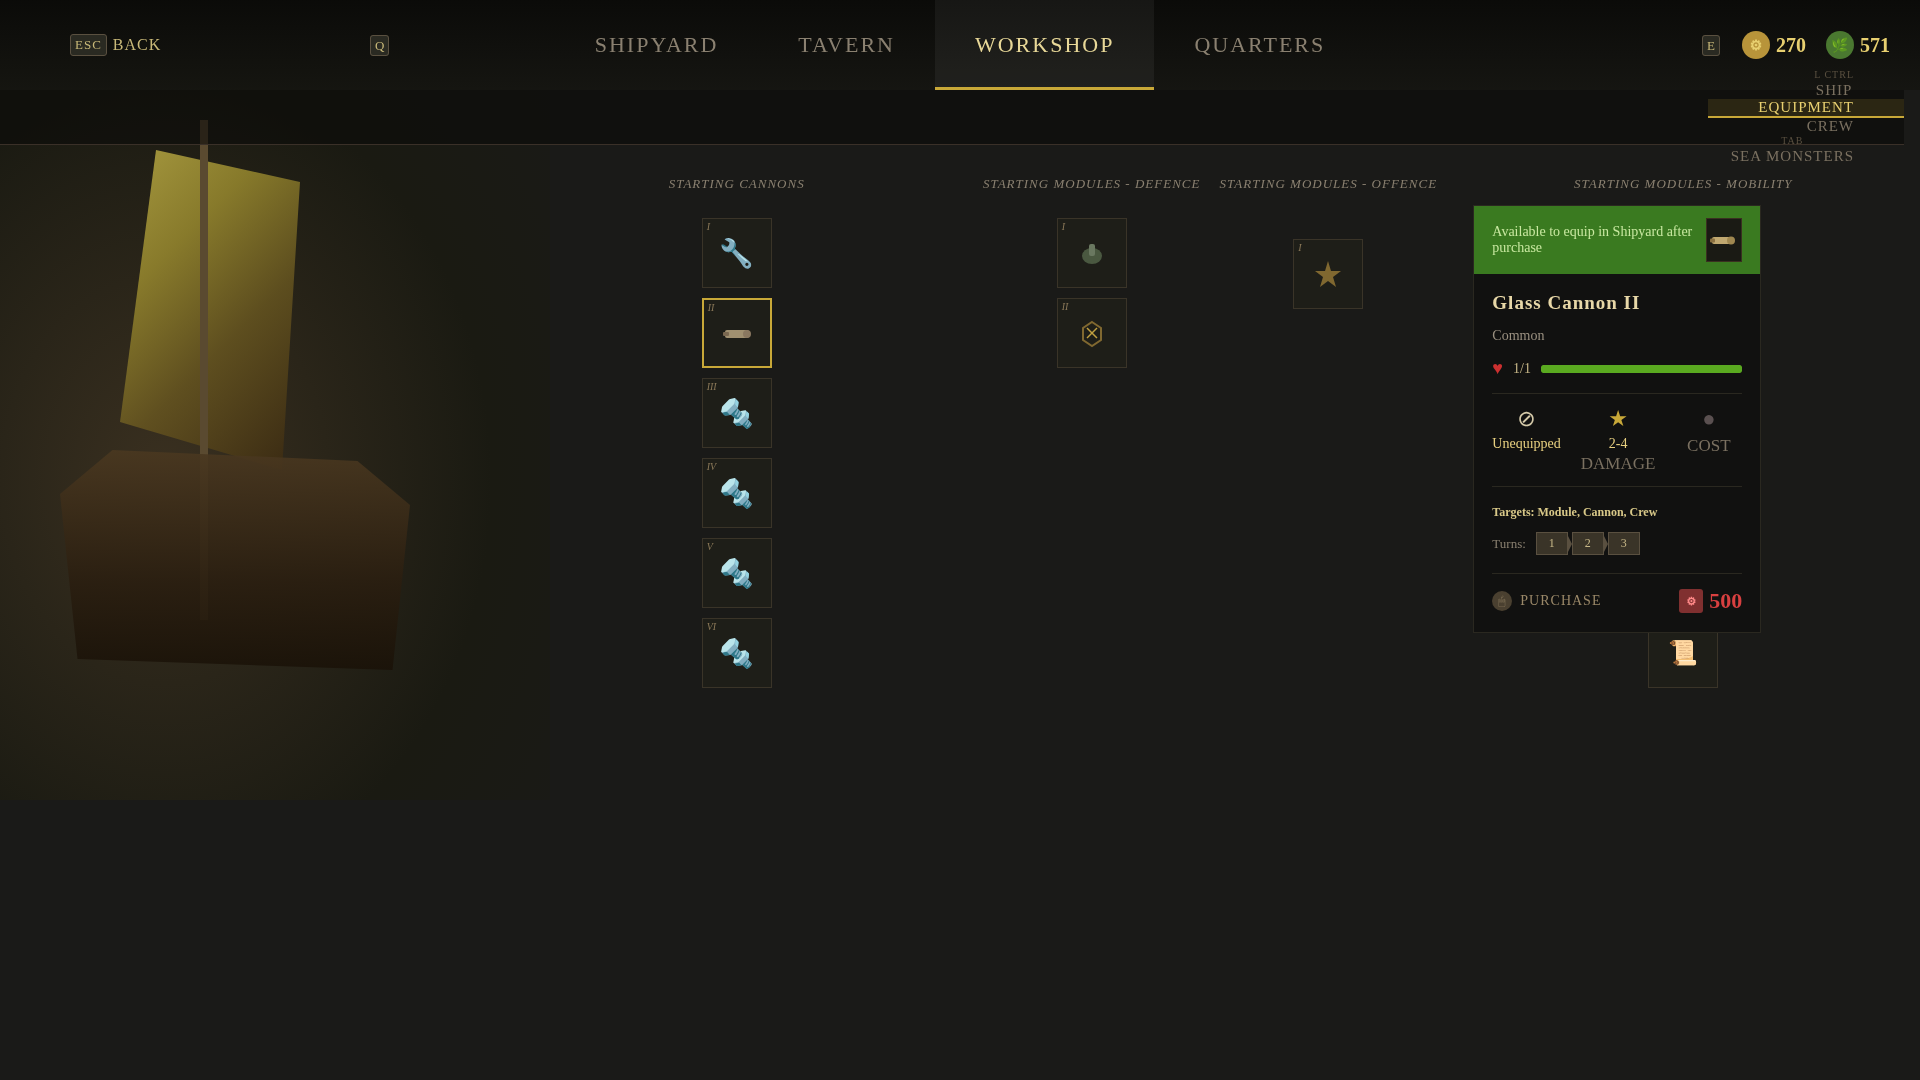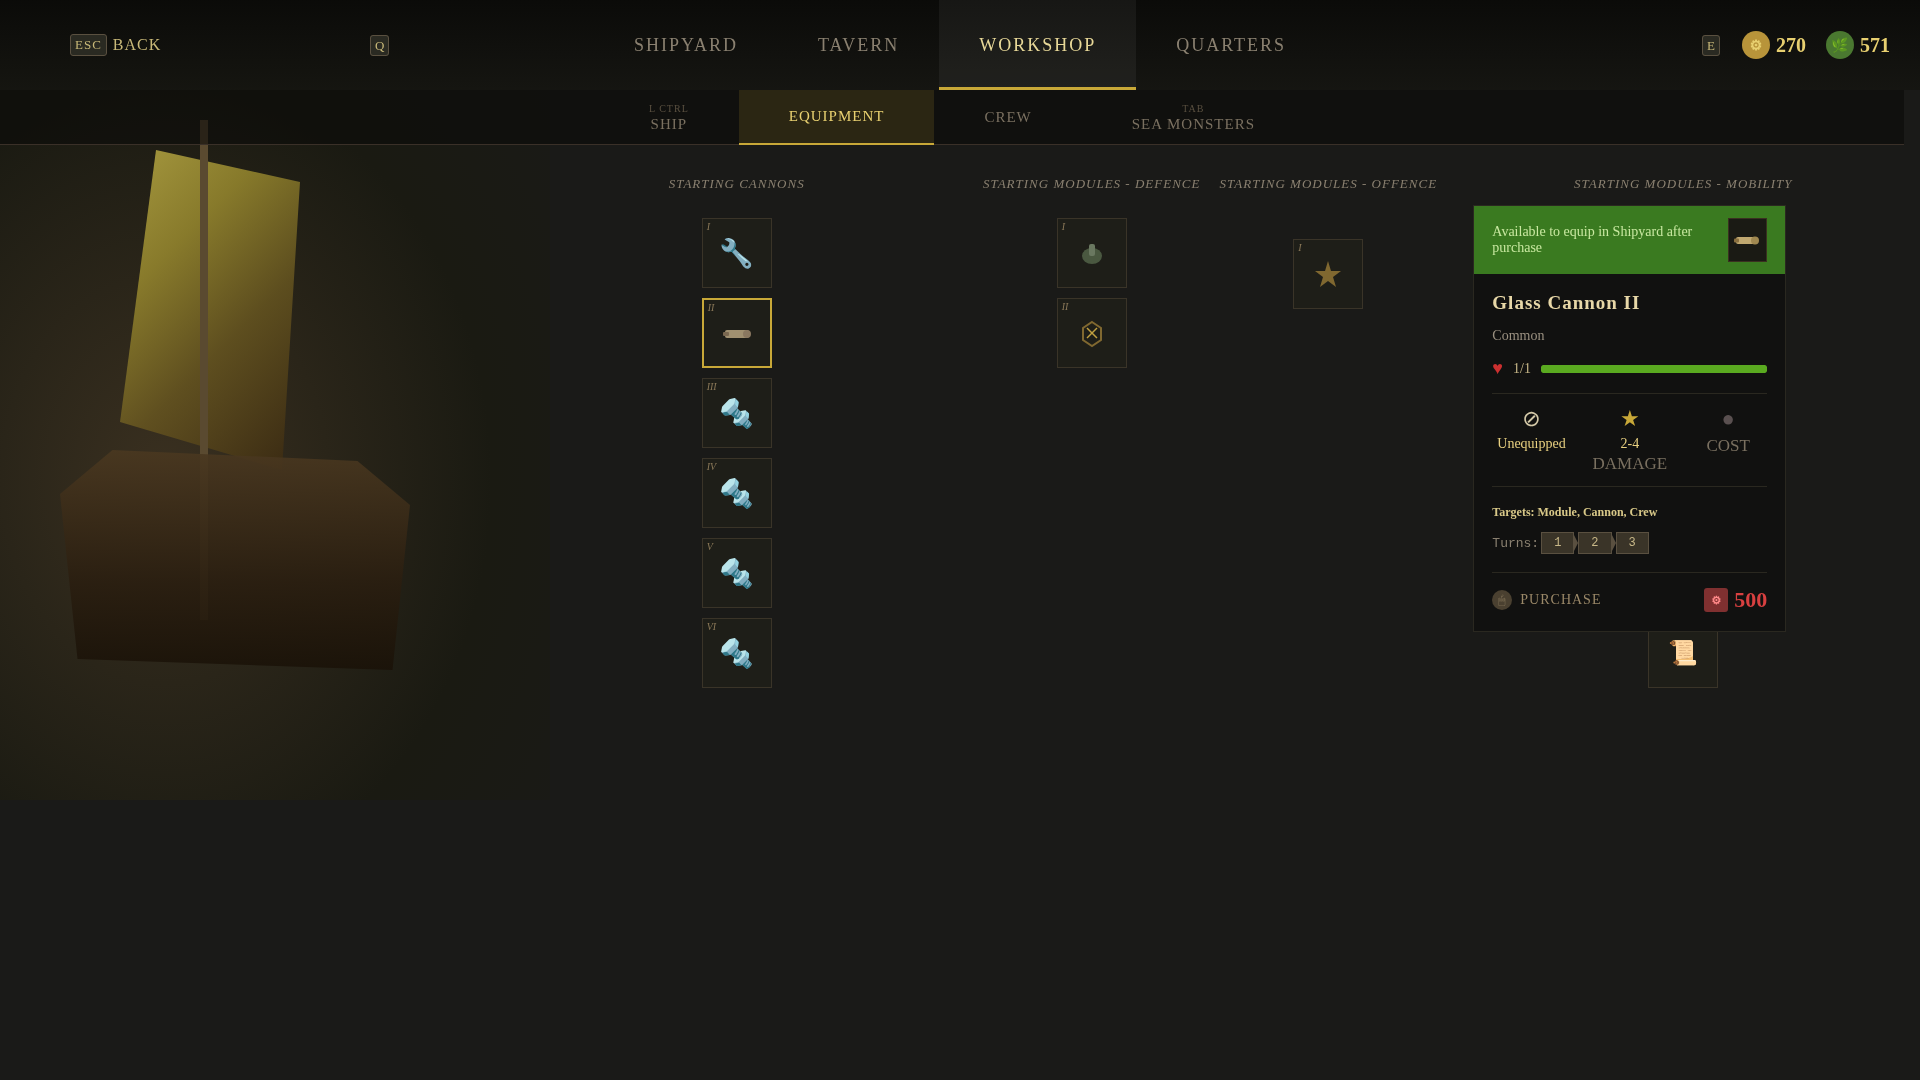--- a/index.html
+++ b/index.html
@@ -85,21 +85,21 @@
       gap: 0;
     }
     .nav-tab {
       padding: 11px 40px;
       height: 90px;
       display: flex;
       flex-direction: column;
       justify-content: center;
       cursor: pointer;
       position: relative;
-      font-size: 18px;
+      font-size: 22px;
       letter-spacing: 2px;
       text-transform: uppercase;
       color: #8a8070;
       transition: color 0.2s;
     }
     .nav-tab.active {
       color: #e8d898;
       background: rgba(255,255,255,0.05);
     }
     .nav-tab.active::after {
@@ -142,26 +142,27 @@
       justify-content: center;
       font-size: 14px;
     }
 
     
     .sub-nav {
       position: absolute;
       top: 90px; left: 0; right: 16px;
       height: 55px;
       display: flex;
-      align-items: flex-start;
+      align-items: flex-end;
       justify-content: center;
       gap: 0;
       z-index: 10;
       background: rgba(10,10,8,0.6);
       border-bottom: 1px solid #3a3028;
+      flex-direction: column;
     }
     .sub-tab {
       padding: 0 50px;
       height: 55px;
       display: flex;
       flex-direction: column;
       align-items: center;
       justify-content: center;
       cursor: pointer;
       font-size: 15px;
@@ -251,21 +252,21 @@
       display: flex;
       align-items: center;
       justify-content: center;
     }
 
     
     .tooltip-popup {
       position: absolute;
       left: 500px;
       top: 30px;
-      width: 313px;
+      width: 288px;
       background: #0e0e0c;
       border: 1px solid #2a2820;
       z-index: 100;
     }
 
     .tooltip-equip-notice {
       background: #3a7a20;
       padding: 12px 18px;
       font-size: 14px;
       color: #c8e8a0;
@@ -353,23 +354,22 @@
       margin-bottom: 12px;
     }
     .tooltip-targets span {
       color: #d8c888;
       font-weight: bold;
     }
 
     .tooltip-turns {
       display: flex;
       align-items: center;
-      gap: 2px;
+      gap: 10px;
       margin-bottom: 18px;
-      font-family: Liberation Mono, monospace;
     }
     .turns-label {
       font-size: 13px;
       color: #8a8070;
     }
     .turns-badges {
       display: flex;
       gap: 4px;
     }
     .turn-badge {

